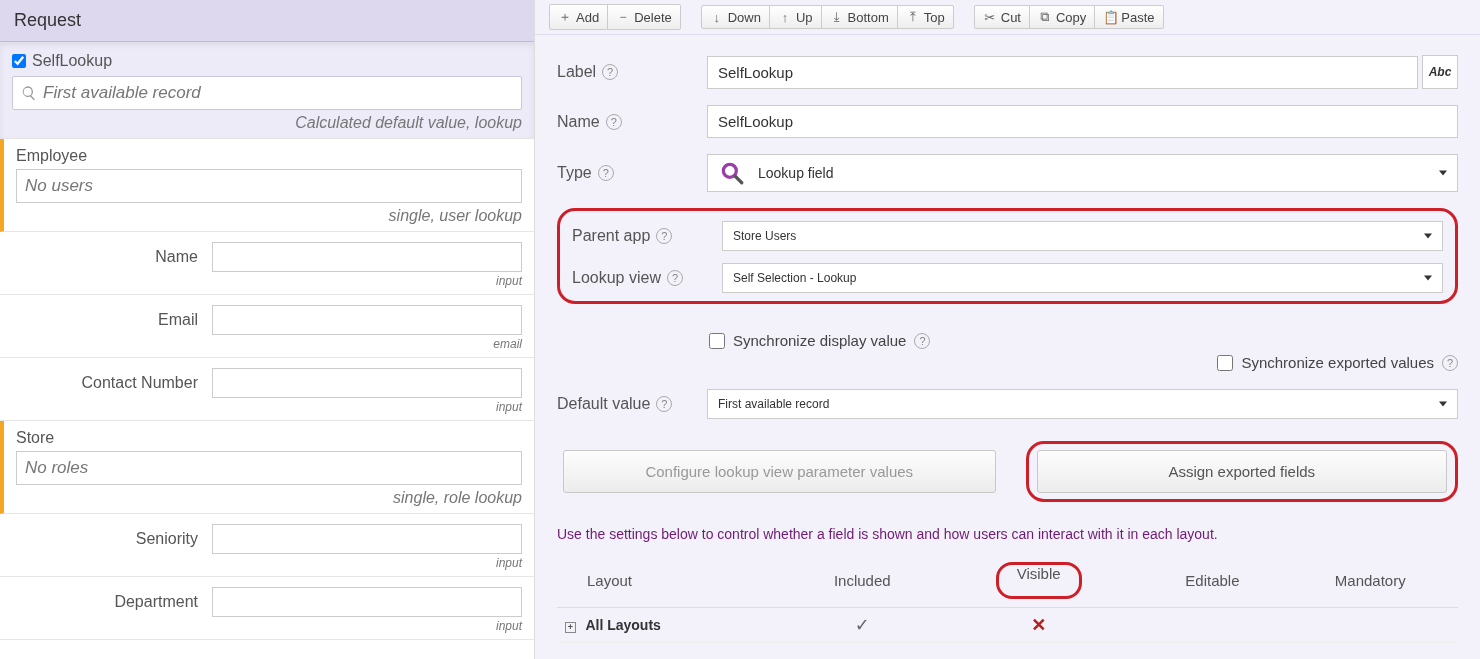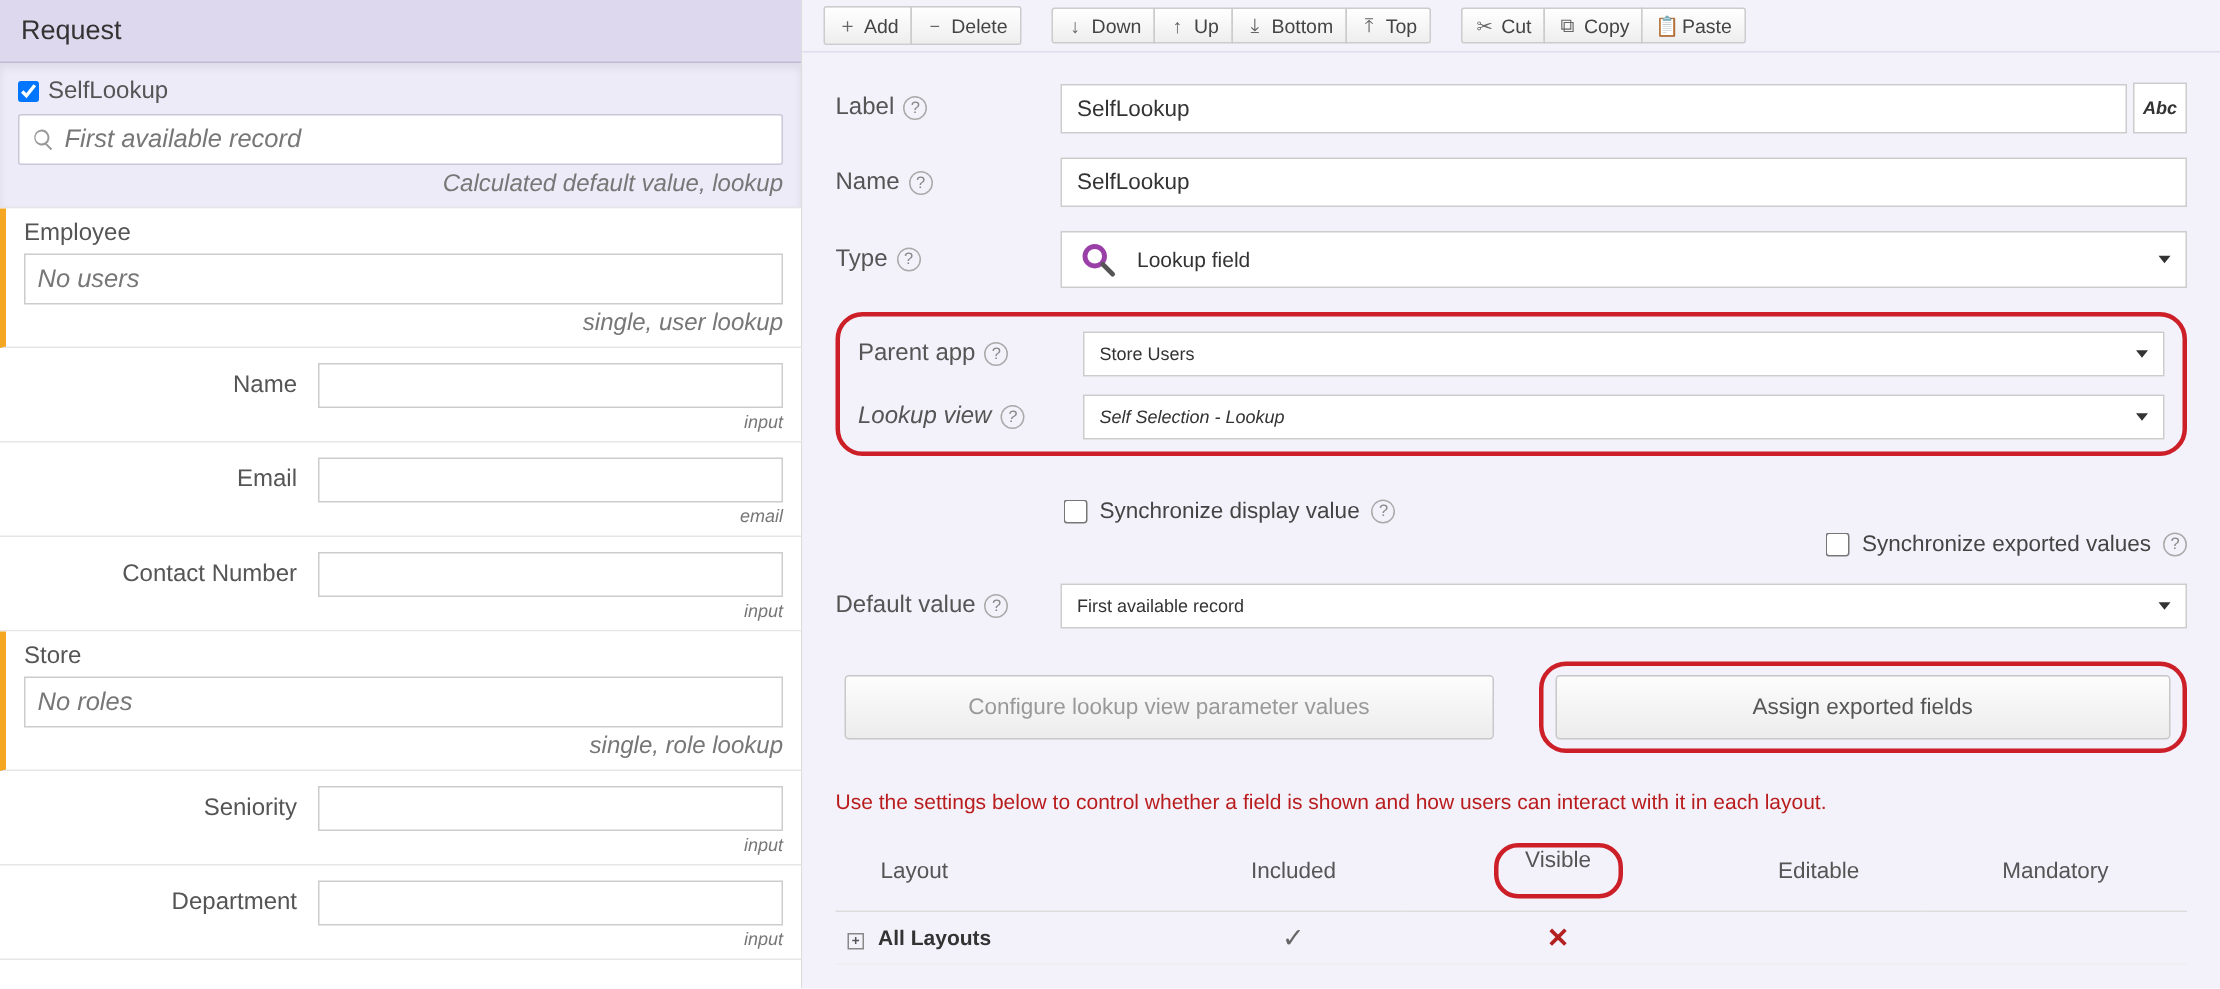--- a/index.html
+++ b/index.html
@@ -46,33 +46,33 @@
   .abc-btn { border:1px solid #ccc; background:#fff; width:36px; height:34px; display:flex; align-items:center; justify-content:center; font-style:italic; font-weight:bold; font-size:12px; margin-left:4px; cursor:pointer; }
   .sel { flex:1; border:1px solid #ccc; background:#fff; padding:7px 28px 7px 10px; font-size:12px; color:#333; position:relative; cursor:pointer; }
   .sel::after { content:""; position:absolute; right:10px; top:50%; width:0; height:0; border-left:4px solid transparent; border-right:4px solid transparent; border-top:5px solid #333; transform:translateY(-50%); }
   .type-sel { flex:1; border:1px solid #ccc; background:#fff; padding:4px 10px; display:flex; align-items:center; gap:12px; position:relative; cursor:pointer; }
   .type-sel::after { content:""; position:absolute; right:10px; top:50%; width:0; height:0; border-left:4px solid transparent; border-right:4px solid transparent; border-top:5px solid #333; transform:translateY(-50%); }
   .magnifier { width:28px; height:28px; display:flex; align-items:center; justify-content:center; }
   .magnifier svg { width:26px; height:26px; }
 
   .red-box { border:3px solid #cc1f28; border-radius:18px; padding:10px 12px 8px 12px; margin:8px 0 6px 0; }
   .red-box .frow { margin-bottom:12px; }
-  .red-box .frow:last-child { margin-bottom:0;font-style:italic; }
+  .red-box .frow:last-child { margin-bottom:0; }
 
   .sync-row { display:flex; align-items:center; padding-left:152px; gap:80px; margin-bottom:18px; margin-top:6px; }
   .ck { display:flex; align-items:center; gap:8px; font-size:15px; color:#444; }
   .ck input { width:16px; height:16px; }
 
   .btn-row { display:flex; gap:30px; padding-left:6px; margin:22px 0 14px 0; align-items:center; }
   .big-btn { flex:1; border:1px solid #c8c8c8; background:linear-gradient(#fdfdfd,#ececec); padding:12px 10px; text-align:center; font-size:15px; border-radius:3px; color:#555; cursor:pointer; }
   .big-btn.disabled { color:#999; }
   .red-wrap { border:3px solid #cc1f28; border-radius:18px; padding:6px 8px; flex:1; }
   .red-wrap .big-btn{ width:100%; }
 
-  .hint { font-size:14px; color:#b91c1c; margin:24px 0 12px 0; }
+  .hint { font-size:14px; color:#701a75; margin:24px 0 12px 0; }
 
   .layout-table { width:100%; border-collapse:collapse; }
   .layout-table th { text-align:center; font-weight:normal; font-size:15px; color:#555; padding:8px 6px; border-bottom:1px solid #ddd; }
   .layout-table td { text-align:center; padding:6px 6px; border-bottom:1px solid #eee; font-size:14px; }
   .layout-table td.first { text-align:left; font-weight:bold; padding-left:8px; }
   .expand-icon { display:inline-block; width:11px; height:11px; border:1px solid #888; font-size:9px; line-height:9px; text-align:center; margin-right:6px; color:#555; cursor:pointer; }
   .check-mark { color:#666; font-size:18px; }
   .x-mark { color:#b32020; font-size:18px; font-weight:bold; }
   .red-circle { border:3px solid #cc1f28; border-radius:16px; padding:0 18px 14px 18px; display:inline-block; }
 </style>

